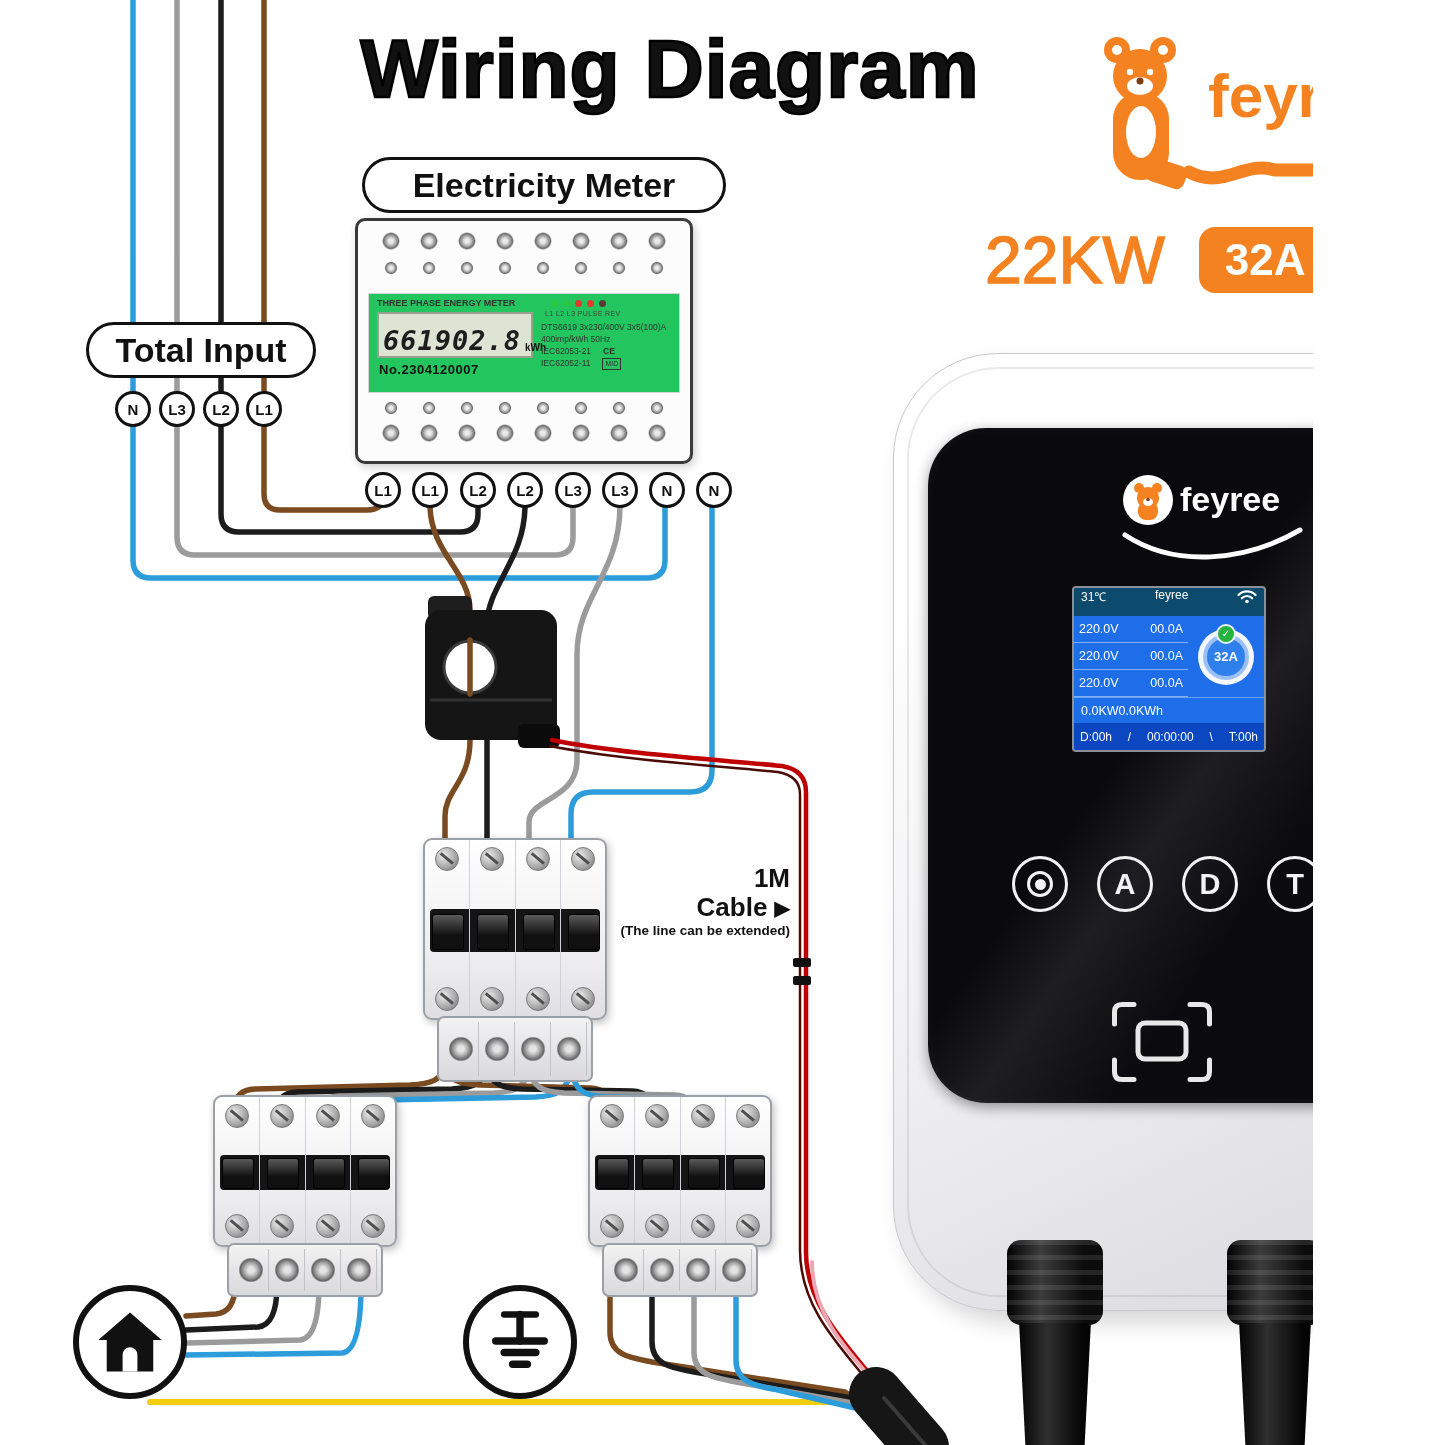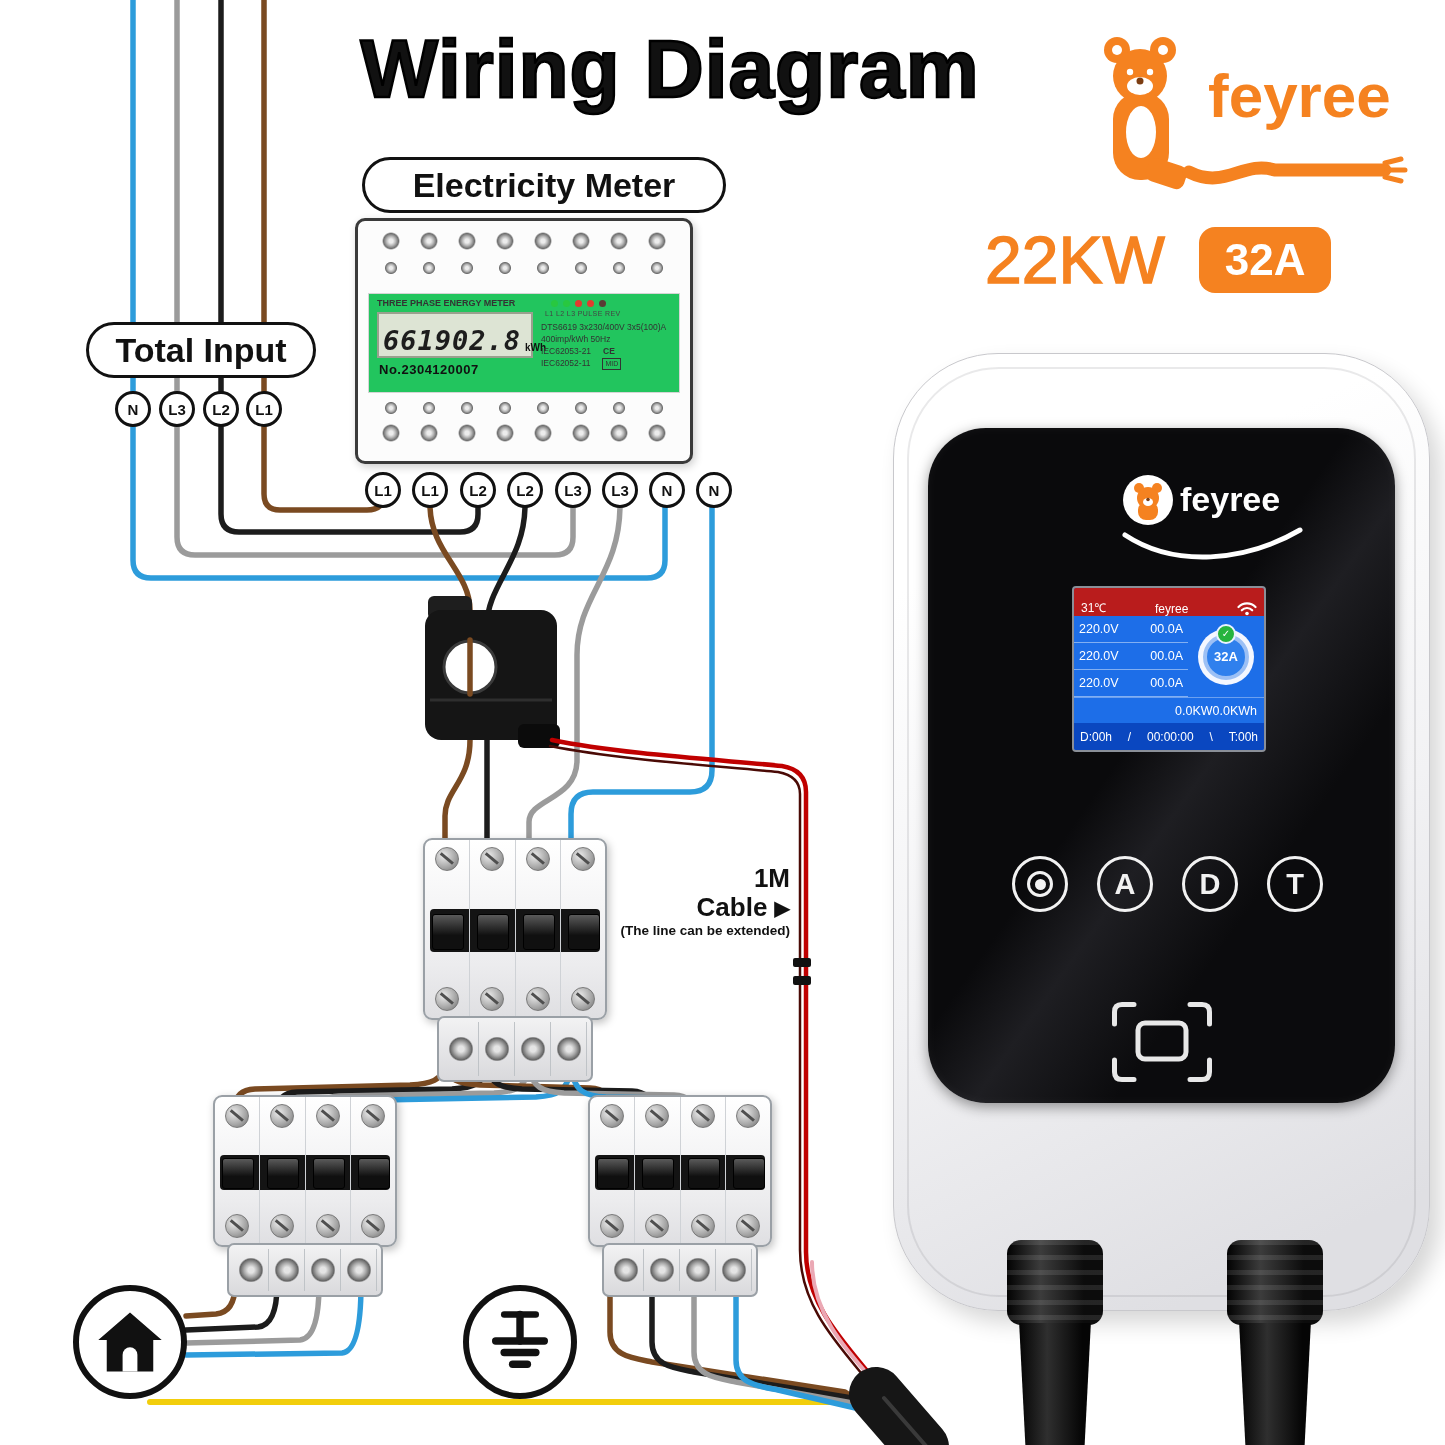--- a/index.html
+++ b/index.html
@@ -1,16 +1,16 @@
 <!DOCTYPE html>
 <html><head>
 <meta charset="utf-8">
 <style>
   html,body{margin:0;padding:0;background:#fff;}
-  .canvas{position:relative;width:1445px;height:1445px;background:#ffffff;overflow:hidden;
+  .canvas{position:relative;width:1313px;height:1445px;background:#ffffff;overflow:hidden;
           font-family:"Liberation Sans",sans-serif;color:#111;border-radius:9px;}
   .wires{position:absolute;left:0;top:0;z-index:1;}
   .w{fill:none;stroke-linecap:round;stroke-linejoin:round;}
 
   .title{position:absolute;left:285px;top:22px;width:770px;text-align:center;
          font-size:82px;font-weight:700;-webkit-text-stroke:2.5px #000;letter-spacing:1px;z-index:2;}
 
   .logo-svg{position:absolute;left:1085px;top:20px;z-index:2;}
   .logo-text{position:absolute;left:1208px;top:60px;font-size:62px;font-weight:700;color:#F58220;z-index:2;}
 
@@ -73,32 +73,32 @@
   .charger{position:absolute;left:893px;top:353px;width:537px;height:958px;z-index:2;}
   .c-body{position:absolute;inset:0;background:linear-gradient(155deg,#ffffff 20%,#f2f2f4 55%,#dfdfe3 90%);
           border:1px solid #c8c8cc;border-radius:105px;box-shadow:10px 12px 22px rgba(0,0,0,.16);}
   .c-line{position:absolute;inset:14px;border:2px solid rgba(120,120,125,.16);border-radius:92px;}
   .panel{position:absolute;left:35px;top:75px;width:467px;height:675px;border-radius:58px;
          background:linear-gradient(125deg,#0a0a0c 45%,#1e1e22 55%,#0b0b0d 70%);
          box-shadow:inset 0 0 12px rgba(255,255,255,.05),0 4px 14px rgba(0,0,0,.4);}
   .p-logo-text{position:absolute;left:287px;top:127px;font-size:34px;font-weight:700;color:#fff;}
   .screen{position:absolute;left:179px;top:233px;width:190px;height:162px;border:2px solid #8a8f98;border-radius:4px;
           display:flex;flex-direction:column;overflow:hidden;color:#fff;background:#1d6ee8;}
-  .s-head{height:28px;background:#b91c1c;display:flex;align-items:flex-end;justify-content:space-between;padding:0 7px;font-size:12px;}
+  .s-head{height:28px;background:#0c4a6e;display:flex;align-items:flex-start;justify-content:space-between;padding:0 7px;font-size:12px;}
   .s-main{flex:1;display:flex;position:relative;}
   .s-left{width:114px;display:flex;flex-direction:column;}
   .s-row{flex:1;display:flex;align-items:center;justify-content:space-between;padding:0 5px;
          border-bottom:1px solid rgba(255,255,255,.45);font-size:12.5px;}
   .s-right{flex:1;display:flex;align-items:center;justify-content:center;}
   .gauge{position:relative;width:56px;height:56px;border-radius:50%;background:#f4f7ff;display:flex;align-items:center;justify-content:center;}
   .gauge-inner{width:46px;height:46px;border-radius:50%;background:#2f80ed;border:4px solid #9cc0f5;color:#fff;
                font-size:13px;font-weight:700;display:flex;align-items:center;justify-content:center;box-sizing:border-box;}
   .gauge-check{position:absolute;top:-5px;left:50%;transform:translateX(-50%);width:16px;height:16px;border-radius:50%;
                background:#27b43e;color:#fff;font-size:10px;line-height:16px;text-align:center;border:2px solid #eaf2ff;}
-  .s-pow{height:25px;display:flex;align-items:center;justify-content:flex-end;padding:0 7px;font-size:12.5px;
+  .s-pow{height:25px;display:flex;align-items:center;justify-content:flex-start;padding:0 7px;font-size:12.5px;
          border-top:1px solid rgba(255,255,255,.35);}
   .s-foot{height:27px;background:#0a47c0;display:flex;align-items:center;justify-content:space-between;padding:0 6px;font-size:12px;}
   .cbtn{position:absolute;top:503px;width:56px;height:56px;border:3.5px solid #f2f2f2;border-radius:50%;box-sizing:border-box;
         display:flex;align-items:center;justify-content:center;color:#f2f2f2;font-size:29px;font-weight:700;}
   .cbtn-ring{width:26px;height:26px;border:3.5px solid #f2f2f2;border-radius:50%;box-sizing:border-box;
              display:flex;align-items:center;justify-content:center;}
   .cbtn-dot{width:11px;height:11px;border-radius:50%;background:#f2f2f2;}
   .rfid{position:absolute;left:219px;top:649px;}
   .gnut{position:absolute;width:96px;height:85px;border-radius:14px;background:linear-gradient(90deg,#020202,#3c3c3c 35%,#0c0c0c 80%);}
   .gnut::after{content:"";position:absolute;inset:0;border-radius:14px;

